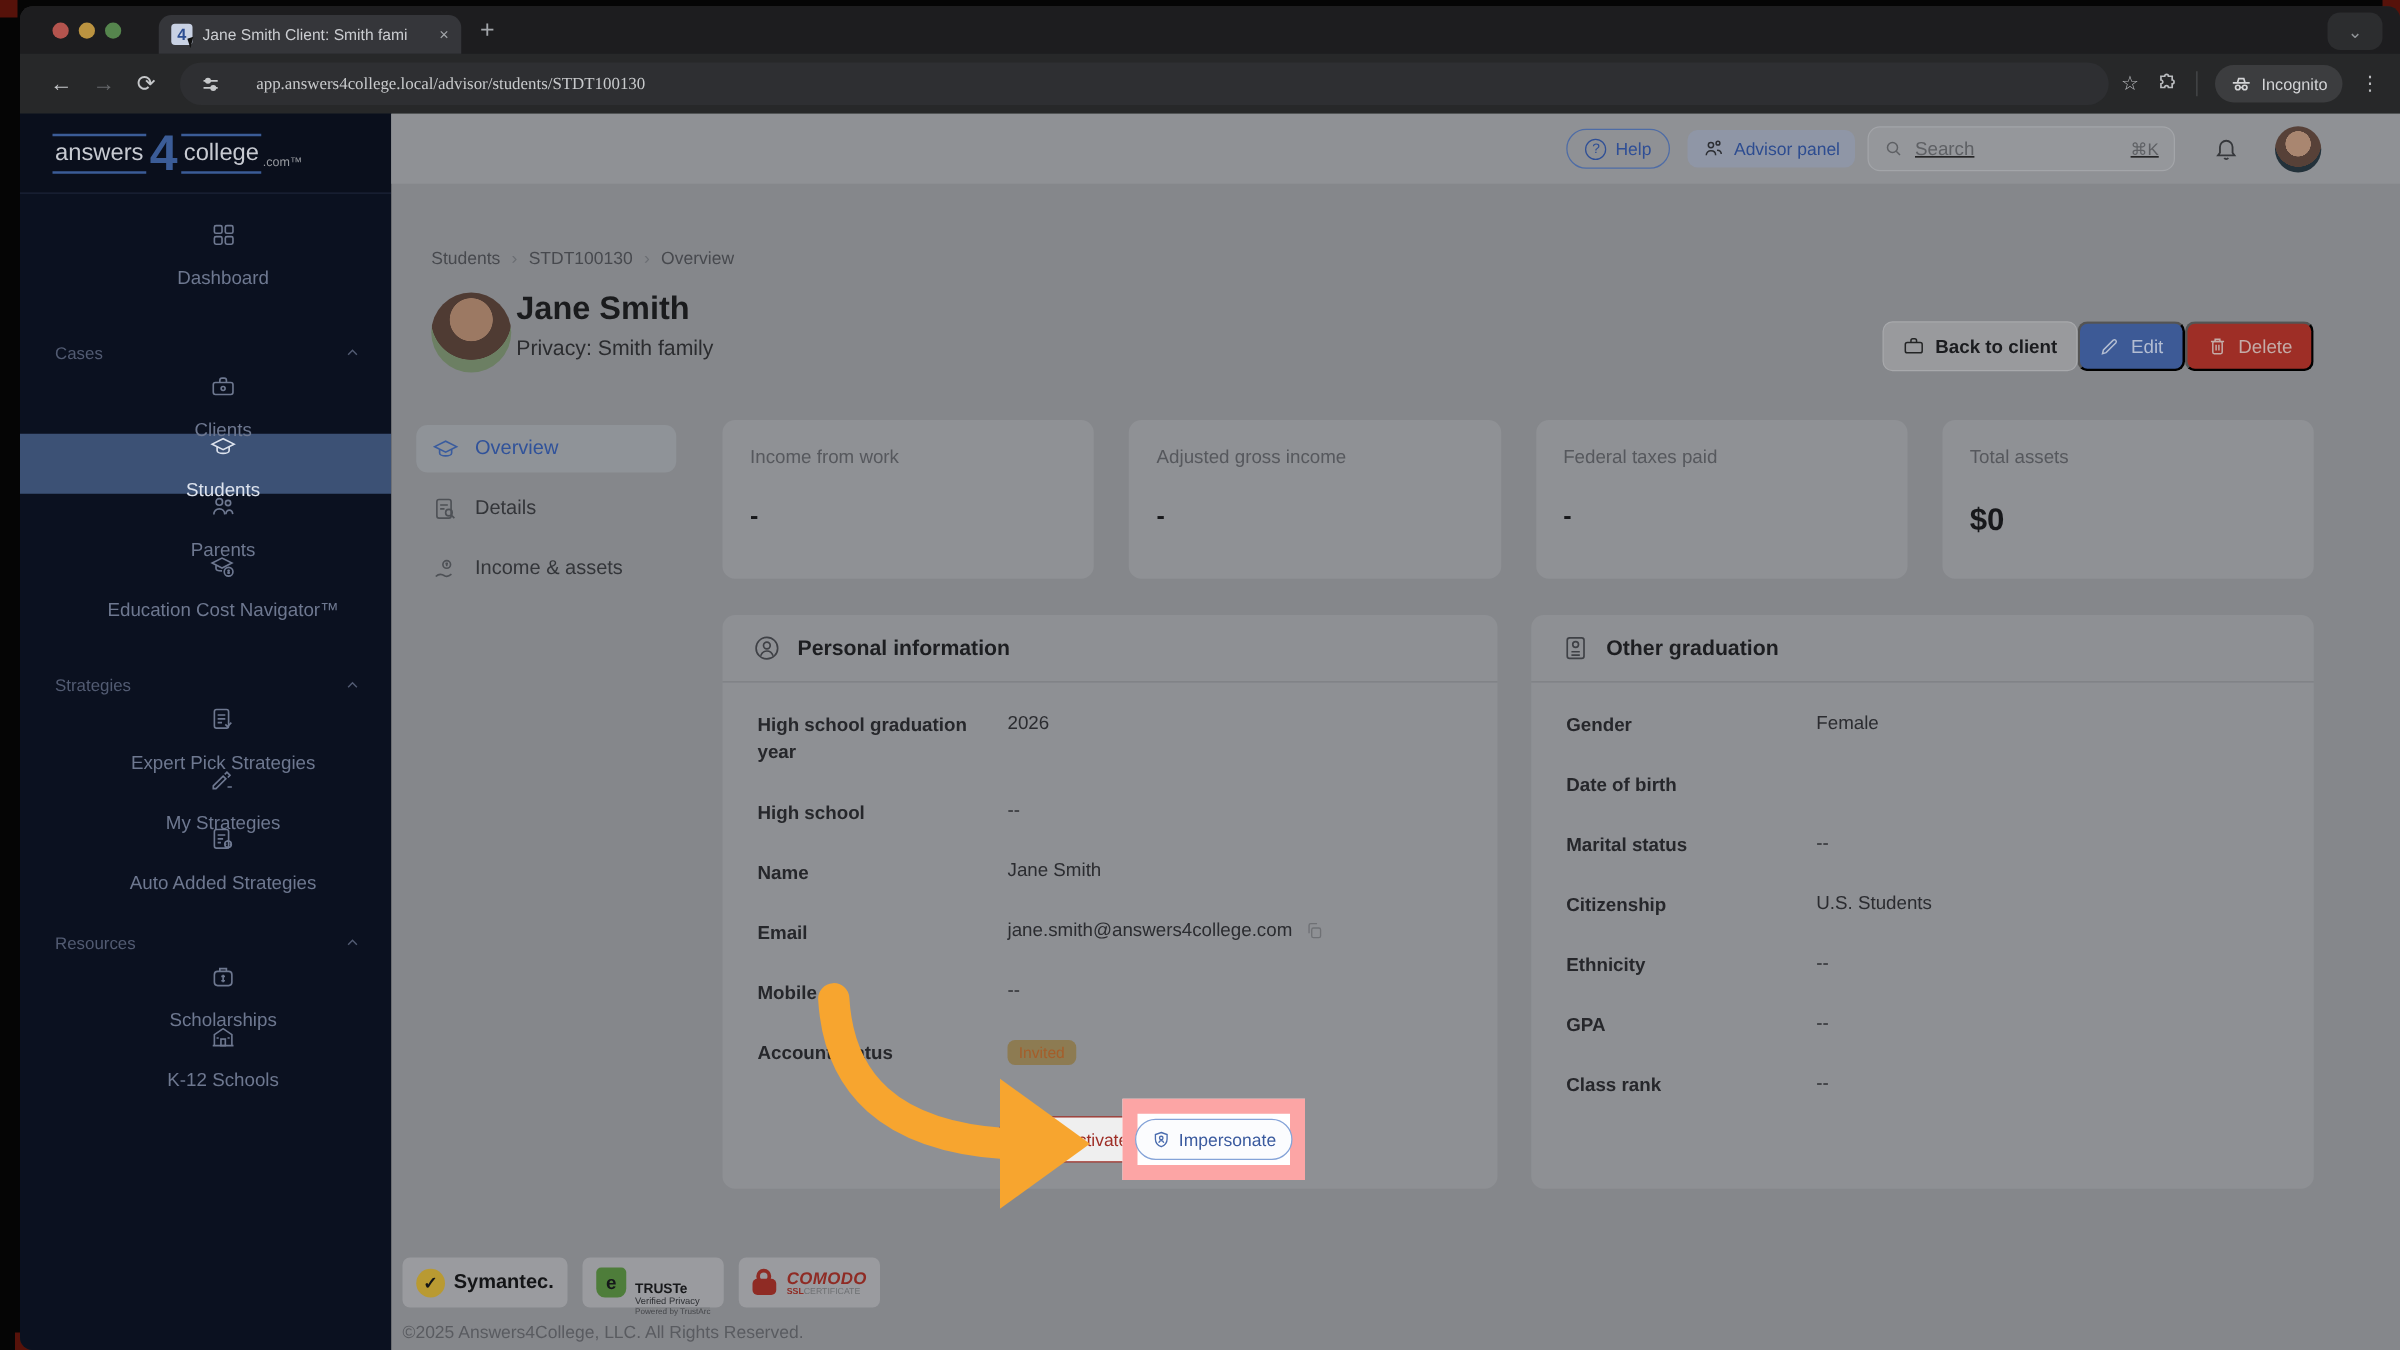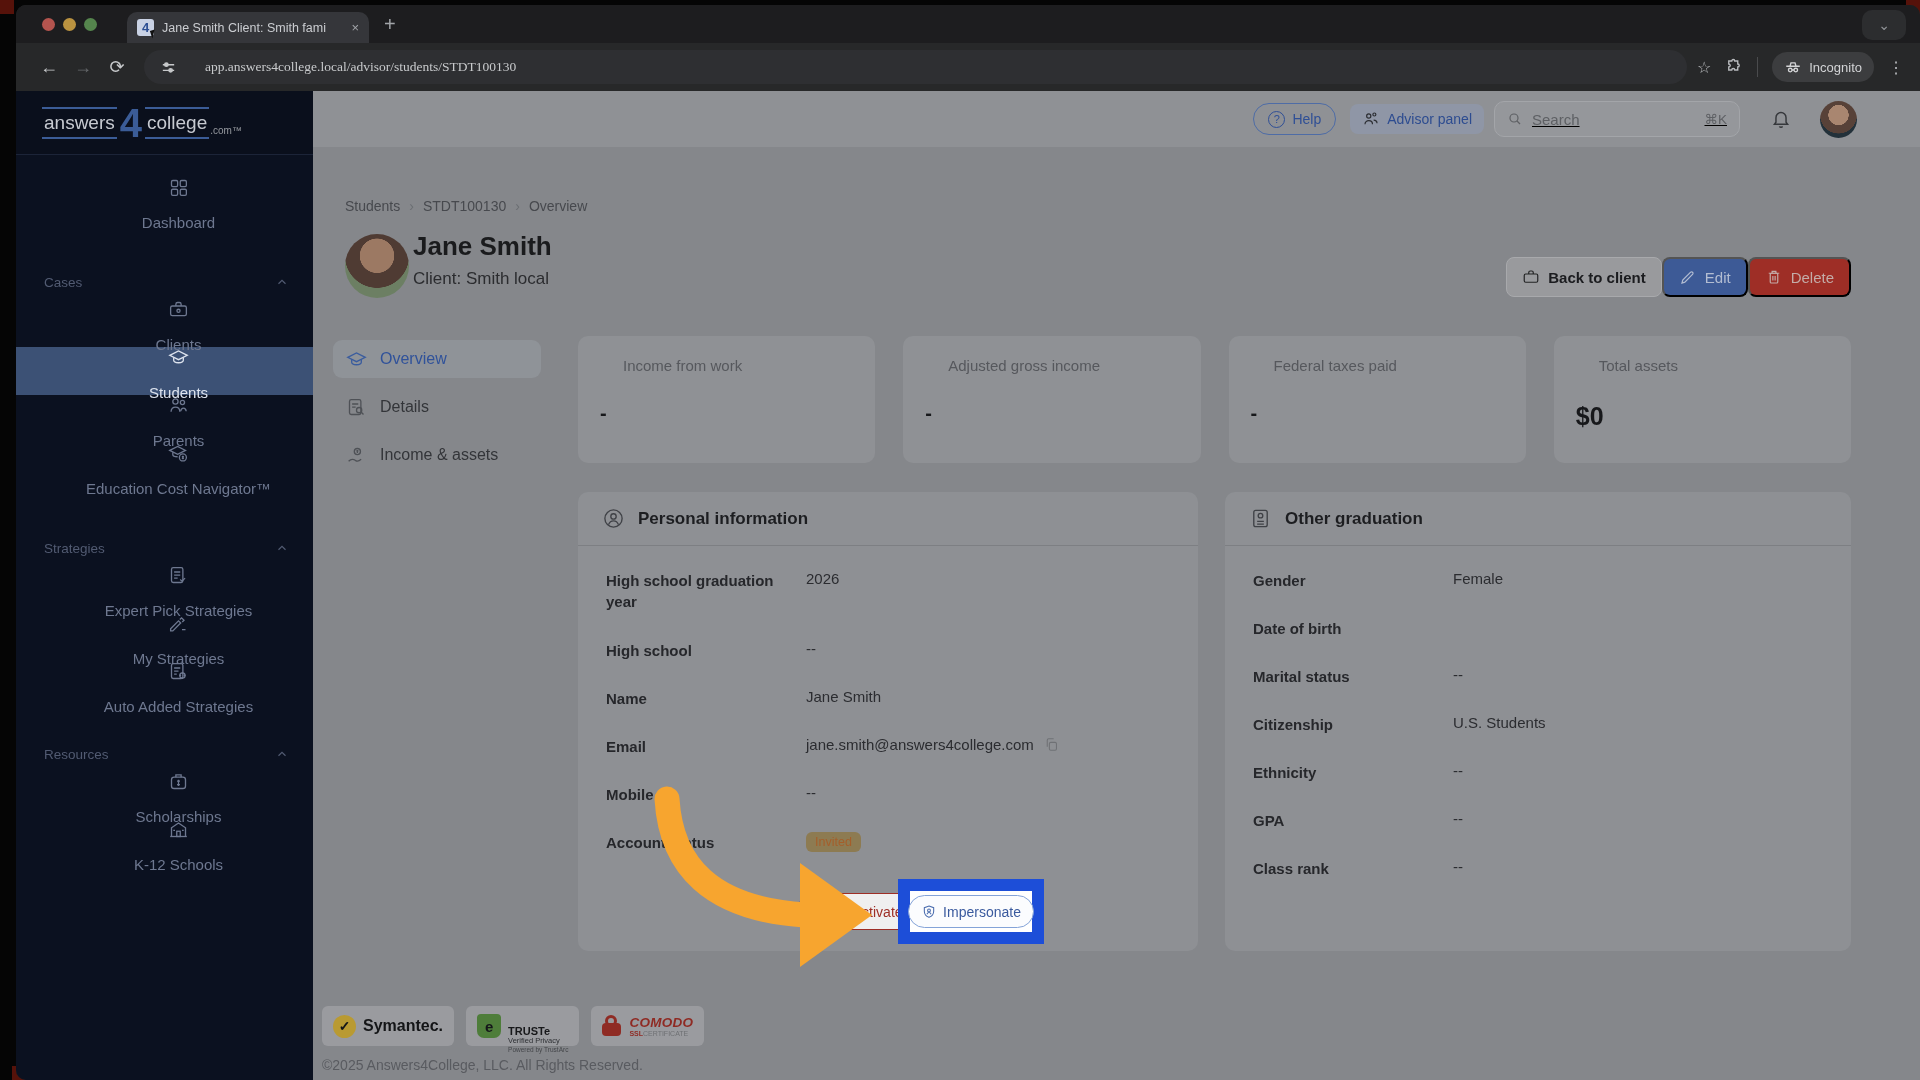--- a/index.html
+++ b/index.html
@@ -80,39 +80,39 @@
   .btn-del svg { stroke:#c4aca8; }
 
   .tabcol { position:absolute; left:20px; top:249px; width:208px; }
   .vtab { height:38px; border-radius:9px; display:flex; align-items:center; gap:13px; padding-left:13px; color:#333539; font-size:16px; margin-bottom:10px; }
   .vtab svg { width:21px; height:21px; stroke:#4e5156; fill:none; stroke-width:1.5; flex:none; }
   .vtab.active { background:#8f9398; color:#30529a; }
   .vtab.active svg { stroke:#3a5c9e; }
 
   .cards { position:absolute; left:265px; top:245px; width:1273px; display:grid; grid-template-columns:repeat(4,1fr); gap:28px; }
   .card { height:127px; background:#8f9195; border-radius:10px; padding:21px 22px; }
-  .card .lbl { font-size:15px; color:#56585d;margin-left:23px; }
+  .card .lbl { font-size:15px; color:#56585d; }
   .card .val { margin-top:28px; font-size:20px; font-weight:bold; color:#17181b; }
   .card .val.big { font-size:25px; }
 
   .panel { position:absolute; top:401px; background:#8e9094; border-radius:10px; height:459px; }
   #panel-personal { left:265px; width:620px; }
   #panel-other { left:912px; width:626px; }
   .panel-head { height:54px; display:flex; align-items:center; gap:13px; padding-left:24px; border-bottom:1px solid #7d7f83; font-size:17px; font-weight:bold; color:#1d1e21; }
   .panel-head svg { width:23px; height:23px; stroke:#3f4146; fill:none; stroke-width:1.4; }
   .panel-body { padding:22px 28px 0; }
   .frow { display:flex; align-items:flex-start; min-height:48px; }
   .flabel { width:200px; flex:none; font-size:15px; font-weight:bold; color:#26272b; line-height:21px; padding-top:2px; }
   .fvalue { font-size:15px; color:#2b2c30; padding-top:2px; display:flex; align-items:center; gap:9px; }
   .copy-ic svg { width:17px; height:17px; stroke:#6f7175; fill:none; stroke-width:1.5; display:block; }
   .badge-invited { display:inline-block; background:#8d7b52; border-radius:6px; padding:3px 9px; font-size:12.5px; color:#a55e2a; }
 
   .btn-deactivate { position:absolute; left:484px; top:802px; width:145px; height:37px; border:1.5px solid #9e2e26; border-radius:18px; color:#9e2e26; font-size:14px; display:flex; align-items:center; justify-content:center; z-index:1; }
 
-  .hl-box { position:absolute; left:585px; top:788px; width:146px; height:65px; background:#ffffff; border:12px solid #1d4ed8; display:flex; align-items:center; justify-content:center; z-index:3; }
+  .hl-box { position:absolute; left:585px; top:788px; width:146px; height:65px; background:#ffffff; border:12px solid #fca5a5; display:flex; align-items:center; justify-content:center; z-index:3; }
   .btn-impersonate { height:33px; padding:0 12px; border:1.5px solid #84a3d8; border-radius:17px; background:#fbfcfe; color:#3a5a9e; font-size:14px; display:flex; align-items:center; gap:6px; }
   .btn-impersonate svg { width:16px; height:16px; stroke:#4a6cae; fill:none; stroke-width:1.6; }
   .arrow-svg { position:absolute; left:287px; top:690px; z-index:4; pointer-events:none; }
 
   .trust-row { position:absolute; left:9px; top:915px; display:flex; gap:12px; }
   .chip { height:40px; background:#9a9b9f; border-radius:6px; display:flex; align-items:center; gap:7px; padding:0 11px; }
   .sym-circle { width:23px; height:23px; border-radius:50%; background:#b99a32; color:#141517; font-size:14px; font-weight:bold; display:flex; align-items:center; justify-content:center; }
   .sym-text { font-size:16px; font-weight:bold; color:#141517; }
   .truste-sq { width:24px; height:24px; border-radius:4px 4px 7px 7px; background:#4e7d3a; color:#15161a; font-weight:bold; font-size:15px; display:flex; align-items:center; justify-content:center; }
   .truste-txt { line-height:1.05; }
@@ -342,21 +342,21 @@
       <div class="breadcrumb">
         <span>Students</span>
         <span class="sep">›</span>
         <span>STDT100130</span>
         <span class="sep">›</span>
         <span>Overview</span>
       </div>
 
       <div class="avatar-lg"></div>
       <div class="page-title">Jane Smith</div>
-      <div class="page-sub">Client: Smith local</div>
+      <div class="page-sub">Privacy: Smith family</div>
 
       <div class="actions">
         <button class="btn btn-back">
           <svg viewBox="0 0 24 24">
               <rect x="3" y="8" width="18" height="11" rx="2"></rect>
               <path d="M9 8V6a2 2 0 0 1 2-2h2a2 2 0 0 1 2 2v2"></path>
             </svg>
           <span>Back to client</span>
         </button>
         <button class="btn btn-edit">

